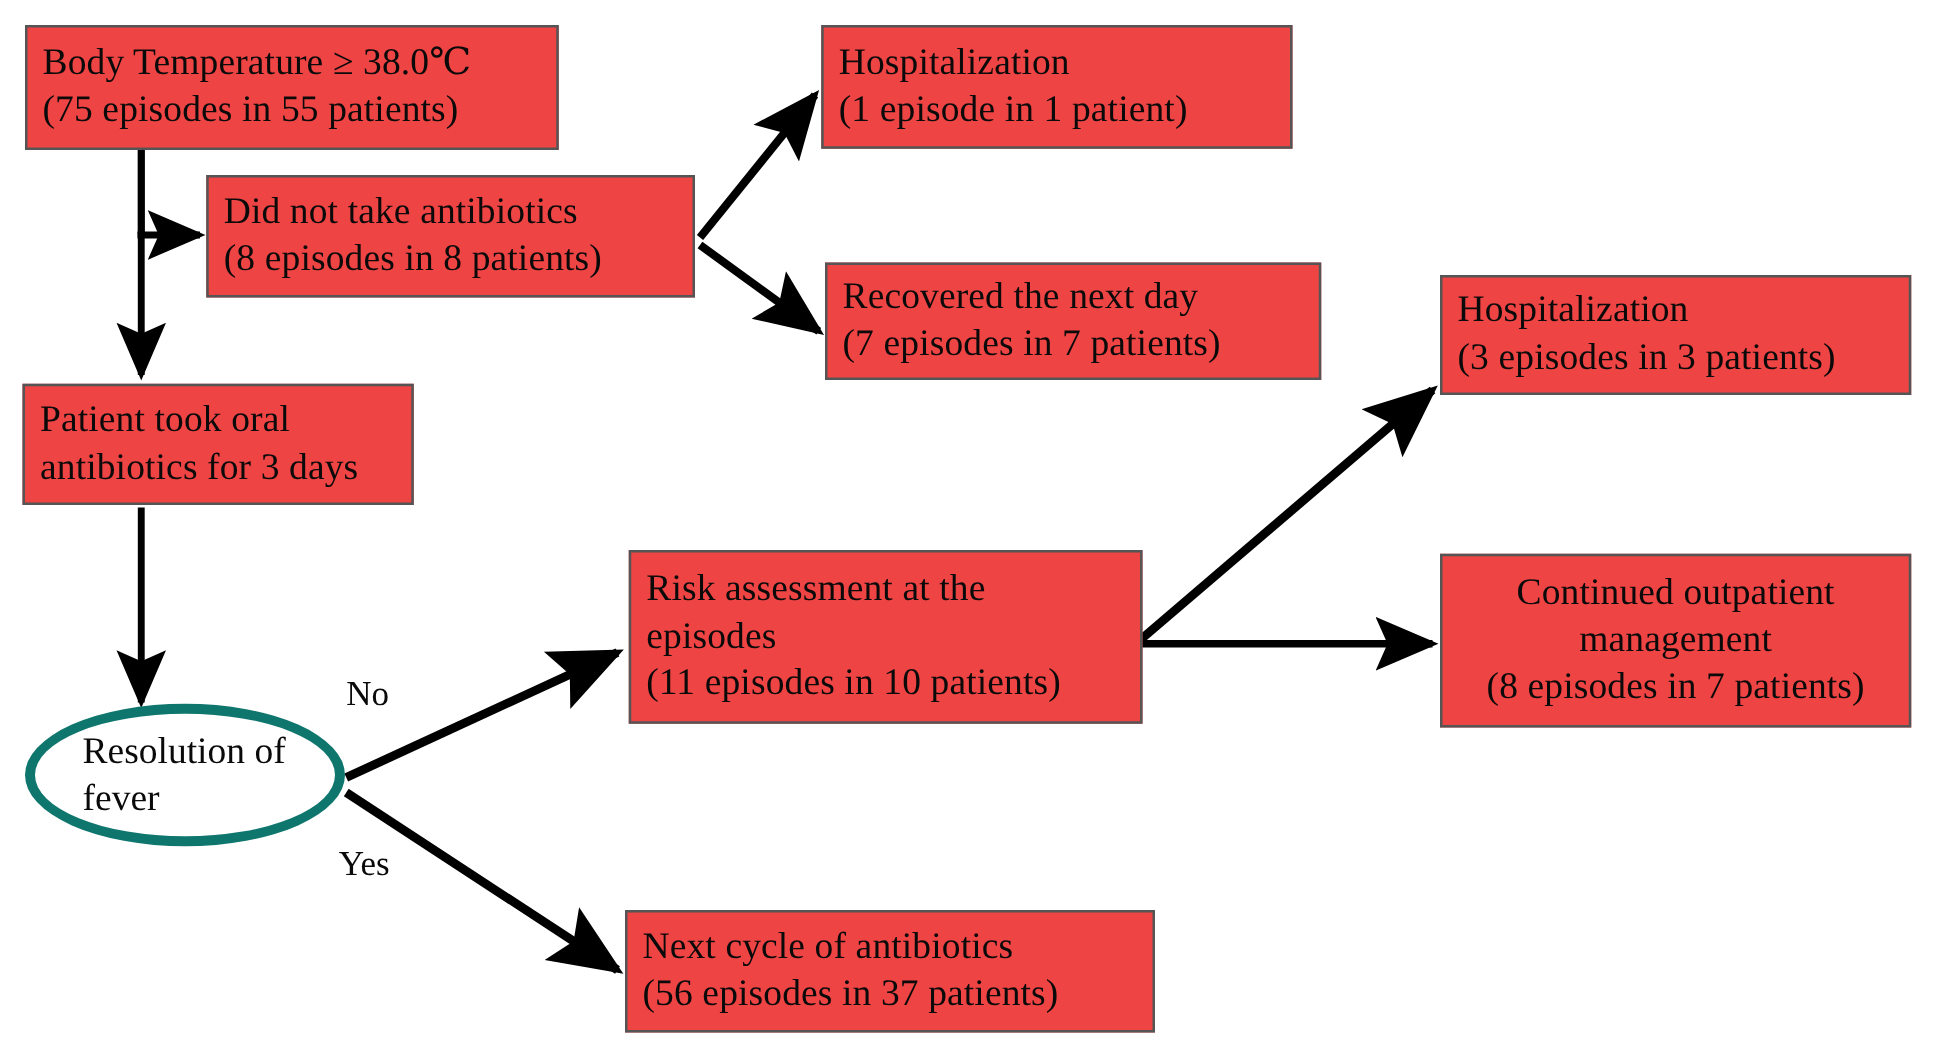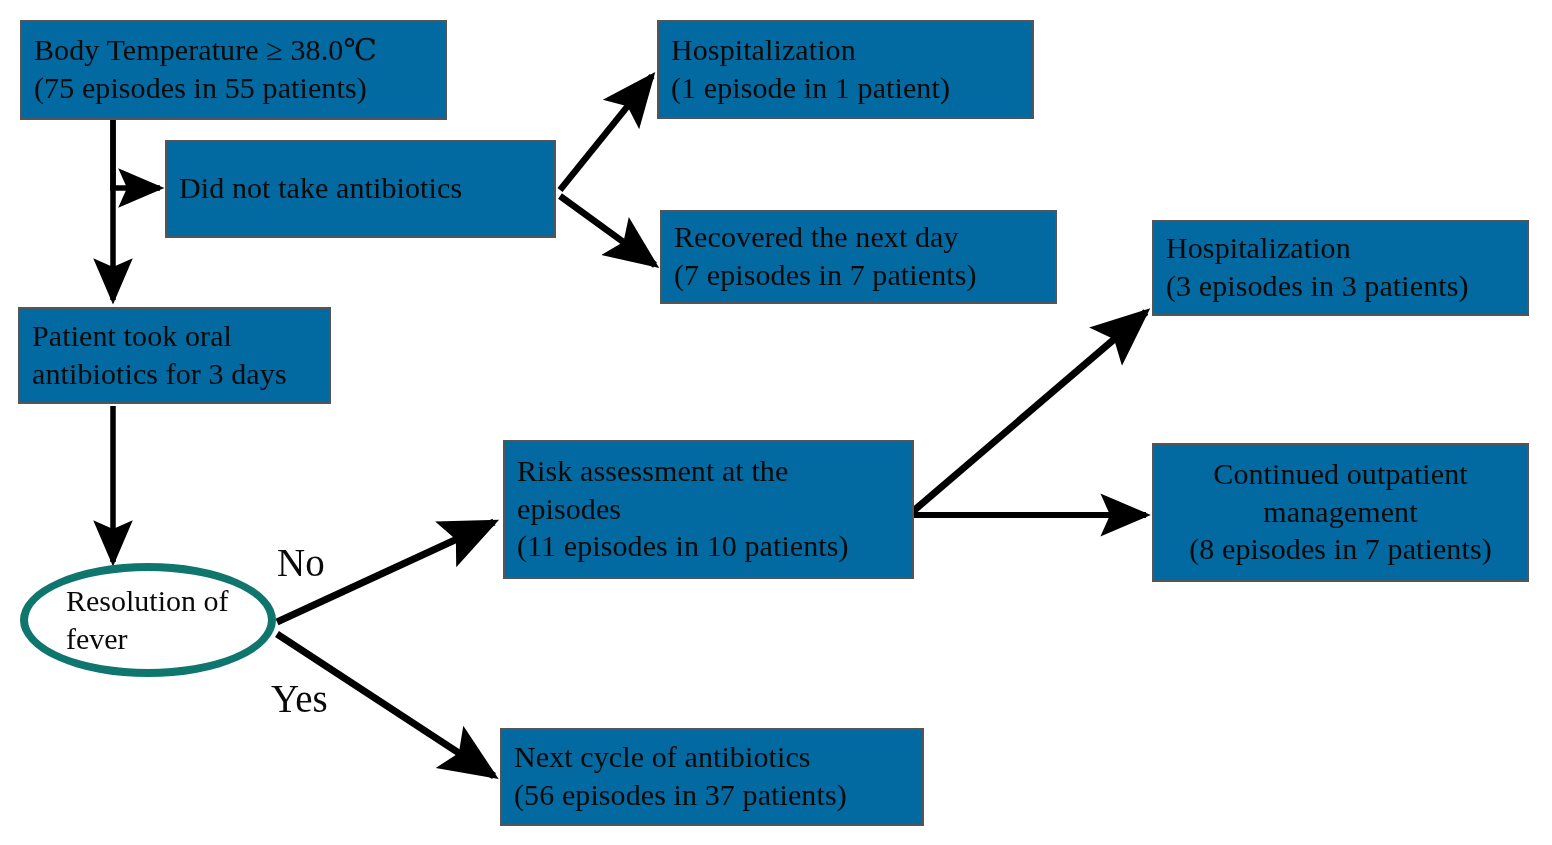--- a/index.html
+++ b/index.html
@@ -11,21 +11,21 @@
     position: relative;
     width: 1552px;
     height: 845px;
     background: #ffffff;
     overflow: hidden;
     font-family: "Liberation Serif", "DejaVu Serif", serif;
   }
   .node {
     position: absolute;
     box-sizing: border-box;
-    background: #0369a1;
+    background: #ef4444;
     border: 2px solid #555555;
     display: flex;
     flex-direction: column;
     justify-content: center;
     padding: 4px 12px 6px 12px;
     z-index: 2;
   }
   .node .line {
     font-size: 30px;
     line-height: 1.26;
@@ -46,21 +46,21 @@
     z-index: 2;
   }
   .ellipse-node .line {
     font-size: 30px;
     line-height: 1.28;
     color: #0a0a0a;
     white-space: nowrap;
   }
   .edge-label {
     position: absolute;
-    font-size: 39px;
+    font-size: 28px;
     color: #0a0a0a;
     z-index: 3;
     white-space: nowrap;
   }
   svg.arrows {
     position: absolute;
     left: 0;
     top: 0;
     width: 1552px;
     height: 845px;
@@ -118,20 +118,21 @@
     </g>
   </svg>
 
   <div class="node" style="left:20px; top:20px; width:427px; height:100px;">
     <div class="line">Body Temperature ≥ 38.0℃</div>
     <div class="line">(75 episodes  in  55 patients)</div>
   </div>
 
   <div class="node" style="left:165px; top:140px; width:391px; height:98px;">
     <div class="line">Did not take antibiotics</div>
+    <div class="line">(8 episodes  in  8 patients)</div>
   </div>
 
   <div class="node" style="left:657px; top:20px; width:377px; height:99px;">
     <div class="line">Hospitalization</div>
     <div class="line">(1 episode  in  1 patient)</div>
   </div>
 
   <div class="node" style="left:660px; top:210px; width:397px; height:94px;">
     <div class="line">Recovered the next day</div>
     <div class="line">(7 episodes  in 7 patients)</div>

